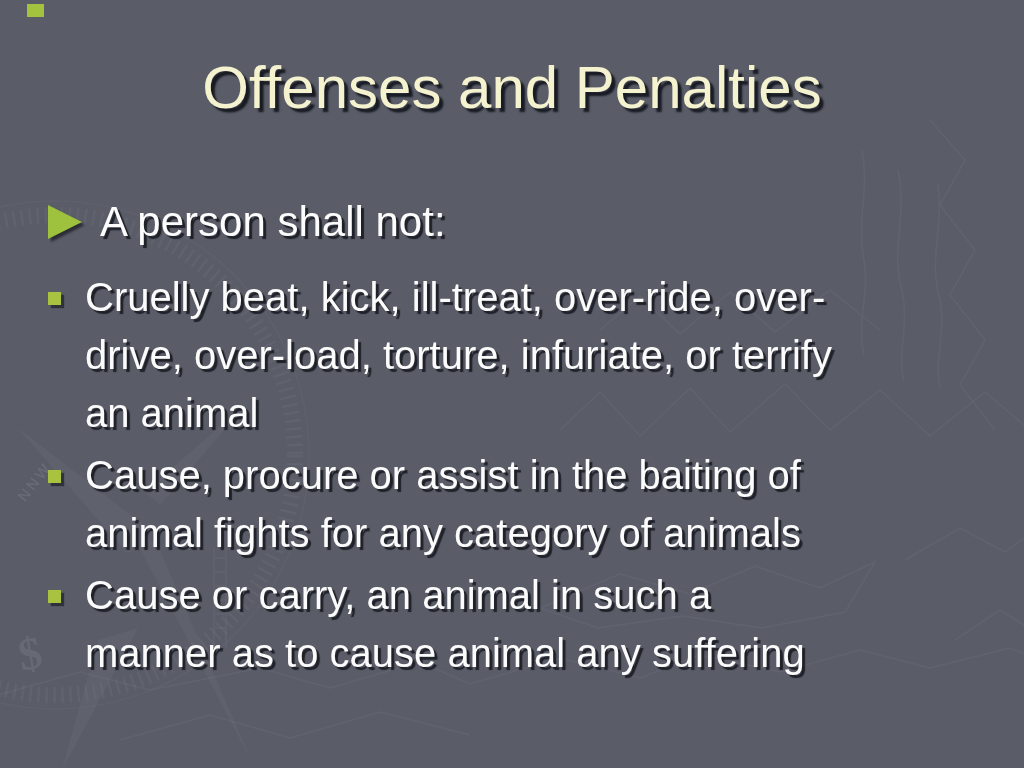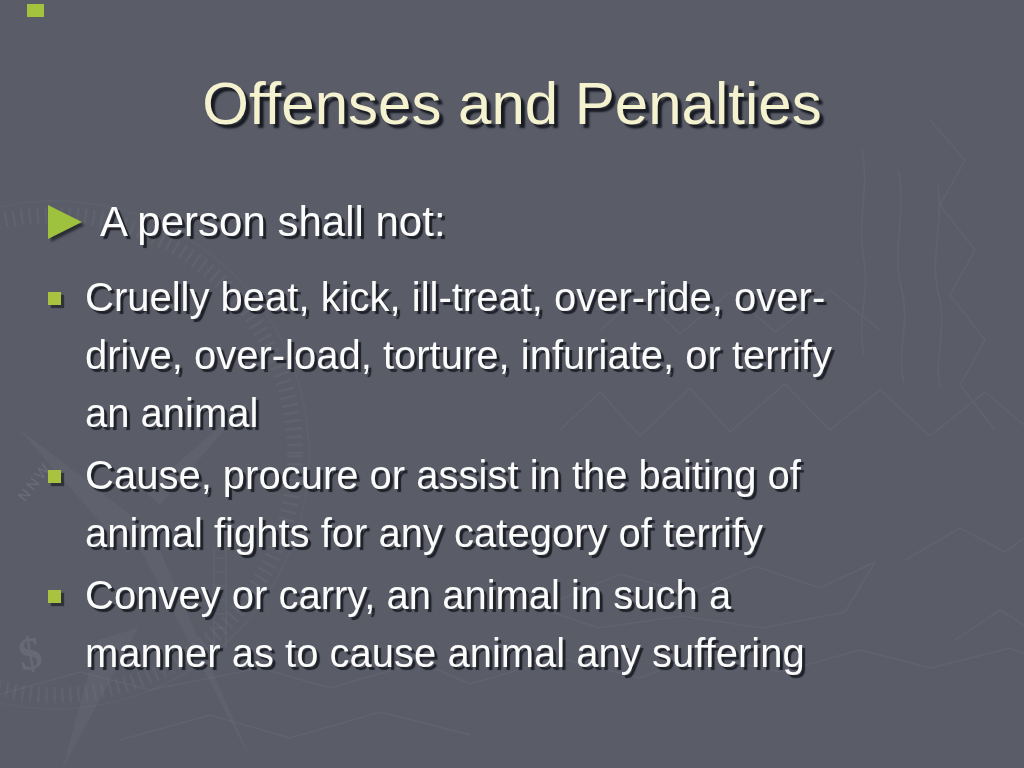--- a/index.html
+++ b/index.html
@@ -32,21 +32,21 @@
   .corner-square {
     position: absolute;
     left: 27px;
     top: 4px;
     width: 17px;
     height: 13px;
     background: #a3c23e;
   }
   .title {
     position: absolute;
-    top: 68px;
+    top: 52px;
     left: 0;
     width: 1024px;
     margin: 0;
     text-align: center;
     font-size: 60px;
     font-weight: 400;
     line-height: 72px;
     letter-spacing: 0px;
     color: #f5f2d0;
     text-shadow: 4px 4px 2px rgba(13, 15, 22, 0.85);
@@ -161,23 +161,23 @@
     <ul class="bullet-list">
       <li class="bullet-item">
         <span class="square-bullet"></span>
         <span class="bullet-text">Cruelly beat, kick, ill-treat, over-ride, over-
 drive, over-load, torture, infuriate, or terrify
 an animal</span>
       </li>
       <li class="bullet-item">
         <span class="square-bullet"></span>
         <span class="bullet-text">Cause, procure or assist in the baiting of
-animal fights for any category of terrify</span>
+animal fights for any category of animals</span>
       </li>
       <li class="bullet-item">
         <span class="square-bullet"></span>
-        <span class="bullet-text">Convey or carry, an animal in such a
+        <span class="bullet-text">Cause or carry, an animal in such a
 manner as to cause animal any suffering</span>
       </li>
     </ul>
 
   </div>
 </div>
 
 </body></html>

